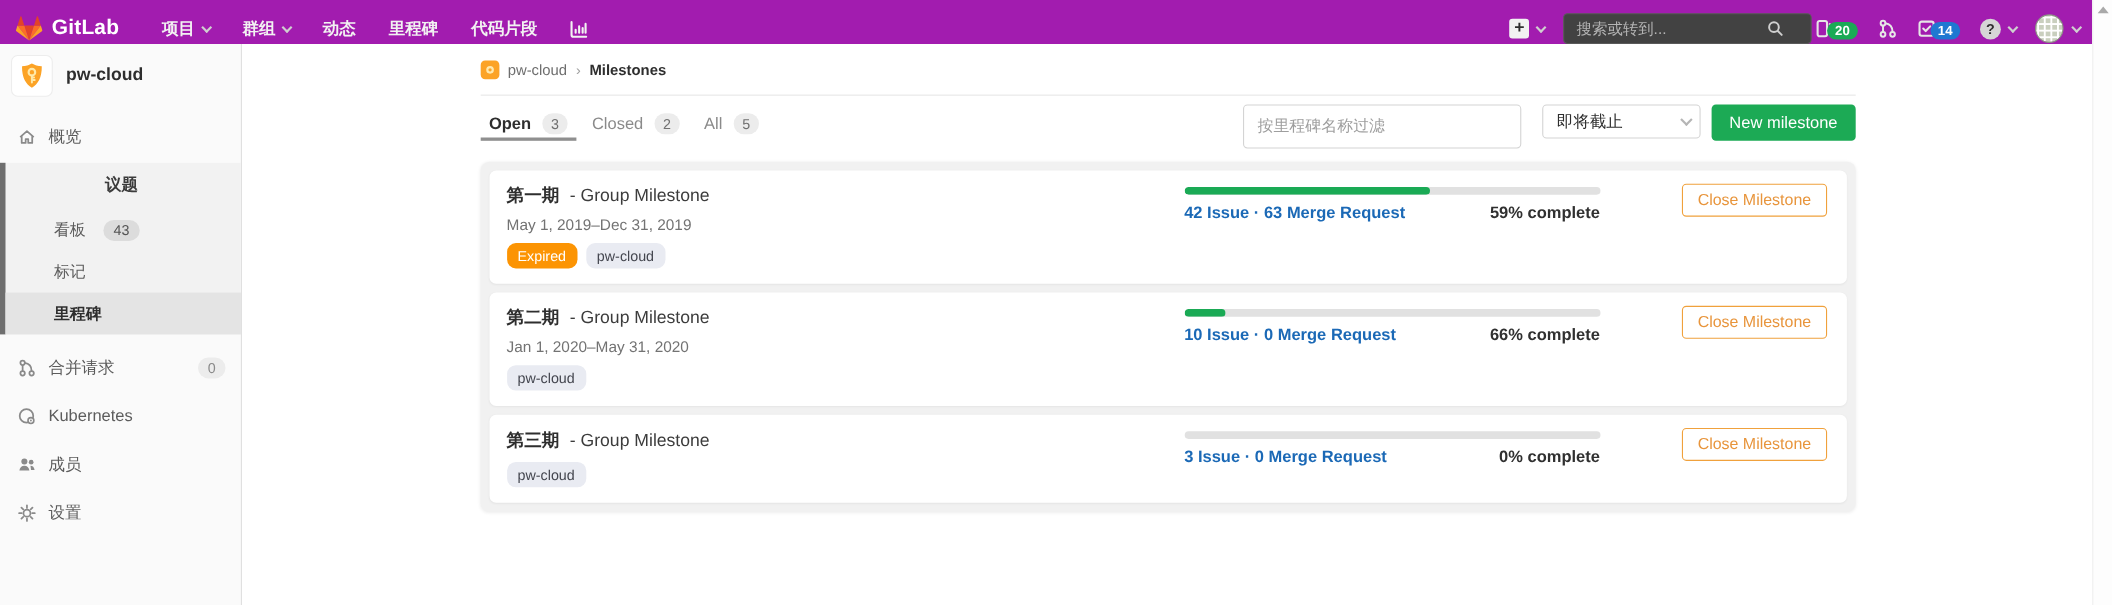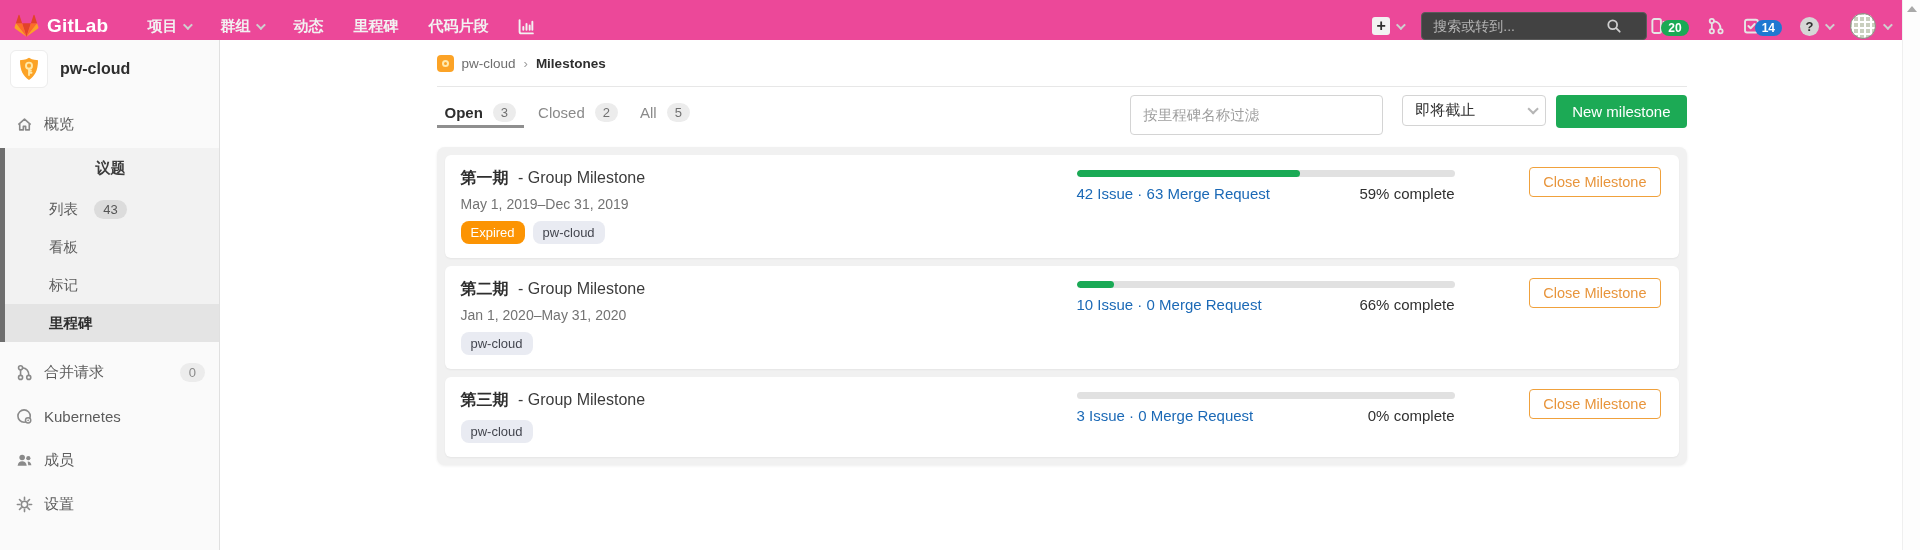--- a/index.html
+++ b/index.html
@@ -1,20 +1,20 @@
 <!DOCTYPE html>
 <html><head>
 <meta charset="utf-8">
 <style>
   * { margin:0; padding:0; box-sizing:border-box; }
   html,body { width:1920px; height:550px; overflow:hidden; background:#fff;
               font-family:"Liberation Sans","DejaVu Sans",sans-serif; }
 
   
-  .topbar { position:absolute; left:0; top:0; right:18px; height:40px; background:#ec4899;
+  .topbar { position:absolute; left:0; top:0; right:18px; height:40px; background:#a21caf;
             display:flex; align-items:center; padding:12px 12px 0 14px; z-index:10; }
   .brand { display:flex; align-items:center; gap:8px; cursor:pointer; }
   .brand-text { color:#fff; font-size:19px; font-weight:bold; letter-spacing:.2px; }
   .topnav { display:flex; align-items:center; margin-left:26px; gap:4px; }
   .topnav-item { color:#f2f2f2; font-size:15px; font-weight:700; padding:0 13px; height:40px;
                  display:flex; align-items:center; gap:6px; cursor:pointer; white-space:nowrap; }
   .caret { width:7px; height:7px; border-right:2px solid #cfcfcf; border-bottom:2px solid #cfcfcf;
            transform:rotate(45deg) translateY(-2px); display:inline-block; }
   .topbar-spacer { flex:1; }
   .topbar-right { display:flex; align-items:center; gap:18px; }
@@ -108,21 +108,21 @@
   .ms-name { font-weight:bold; color:#2e2e2e; cursor:pointer; }
   .ms-suffix { color:#3c3c3c; margin-left:5px; }
   .ms-date { margin-top:7px; font-size:14px; color:#737373; }
   .ms-labels { margin-top:9px; display:flex; gap:8px; }
   .lbl { font-size:13px; border-radius:8px; padding:4px 10px; }
   .lbl-expired { background:#fc9403; color:#fff; }
   .lbl-project { background:#e9ebf2; color:#44464f; cursor:pointer; }
   .ms-progress-col { position:absolute; left:632px; top:15px; width:378px; }
   .prog-track { height:7px; border-radius:4px; background:#e1e1e1; overflow:hidden; }
   .prog-fill { height:7px; border-radius:4px; background:#1aaa55; }
-  .prog-meta { display:flex; margin-top:8px; align-items:center; }
+  .prog-meta { display:flex; margin-top:8px; align-items:center;font-weight:bold; }
   .prog-links { font-size:15px; color:#1b69b6; cursor:pointer; }
   .prog-meta .grow { flex:1; }
   .prog-complete { font-size:15px; color:#303030; }
   .close-btn { position:absolute; top:12px; right:18px; height:30px; padding:0 13px; background:#fff;
                border:1px solid #f0a13c; color:#e8953c; border-radius:4px; font-size:14.5px; cursor:pointer;
                font-family:"Liberation Sans","DejaVu Sans",sans-serif; }
 
   svg.ic { display:block; }
 </style>
 </head>
@@ -241,23 +241,20 @@
     <div class="nav-item">
       <svg class="ic" width="17" height="17" viewBox="0 0 16 16">
         <rect x="3" y="1.8" width="7.6" height="12.4" rx="1.6" stroke="#7a7a7a" stroke-width="1.6" fill="none"></rect>
         <path d="M12.8 4.4c1.5 1.2 1.5 6 0 7.2" stroke="#7a7a7a" stroke-width="1.6" fill="none" stroke-linecap="round"></path>
       </svg>
       <span style="font-weight:bold;color:#3c3c3c;">议题</span>
       <span class="grow"></span>
       <span class="pill">43</span>
     </div>
     <div class="sub-item">
-      <span>列表</span>
-    </div>
-    <div class="sub-item">
       <span>看板</span>
     </div>
     <div class="sub-item">
       <span>标记</span>
     </div>
     <div class="sub-item active">
       <span>里程碑</span>
     </div>
   </div>
 

